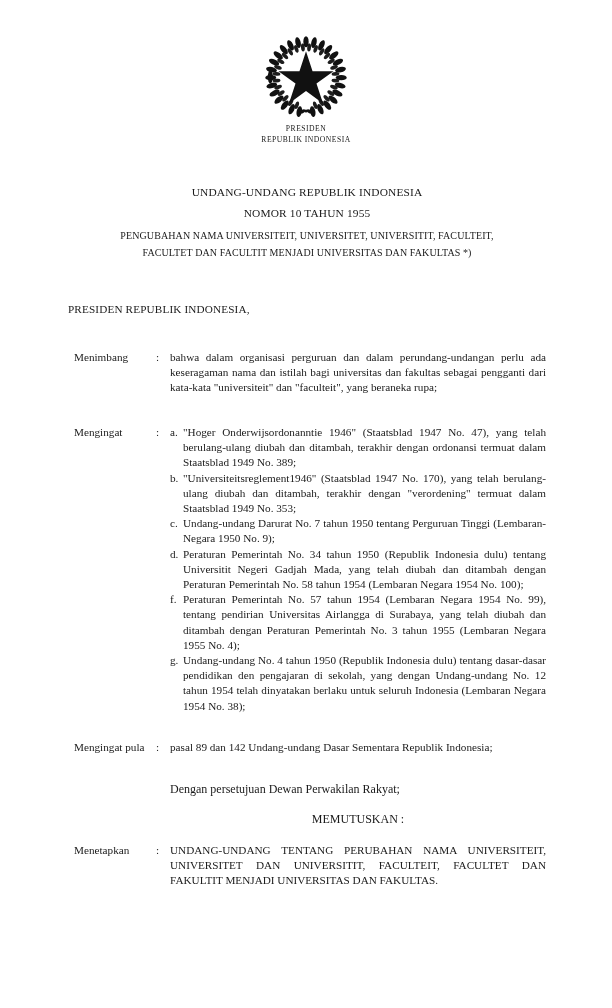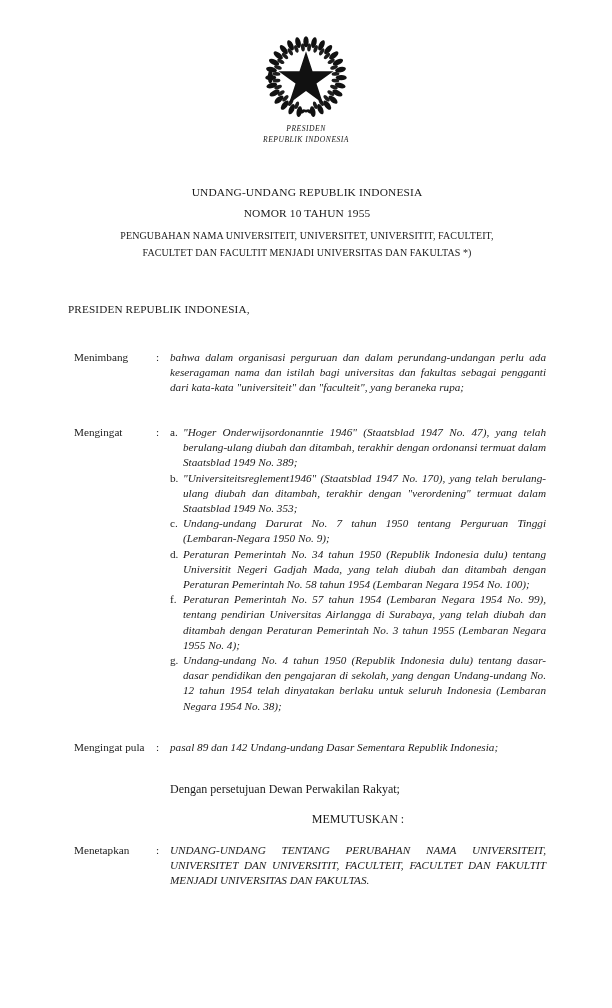--- a/index.html
+++ b/index.html
@@ -44,21 +44,21 @@
     position: absolute;
     left: 0;
     top: 124px;
     width: 612px;
     text-align: center;
     font-size: 7.6px;
     letter-spacing: 0.5px;
     line-height: 10.5px;
     color: #1a1a1a;
   }
-  .emblem-caption span { display: block; font-style: italic; }
+  .emblem-caption span { display: block; }
 
   
   .title-block {
     position: absolute;
     left: 68px;
     top: 182px;
     width: 478px;
     text-align: center;
   }
   .title-line {
@@ -136,21 +136,20 @@
     left: 0;
     top: 0;
   }
   ol.lettered li .ltext {
     display: block;
   }
 
   
   .clause-body p, ol.lettered li .ltext {
     text-align-last: left;
-    font-style: italic;
   }
 
   .centered-line {
     position: absolute;
     left: 170px;
     width: 376px;
     font-size: 12px;
     line-height: 15.2px;
   }
   .centered-line.center-text { text-align: center; }

